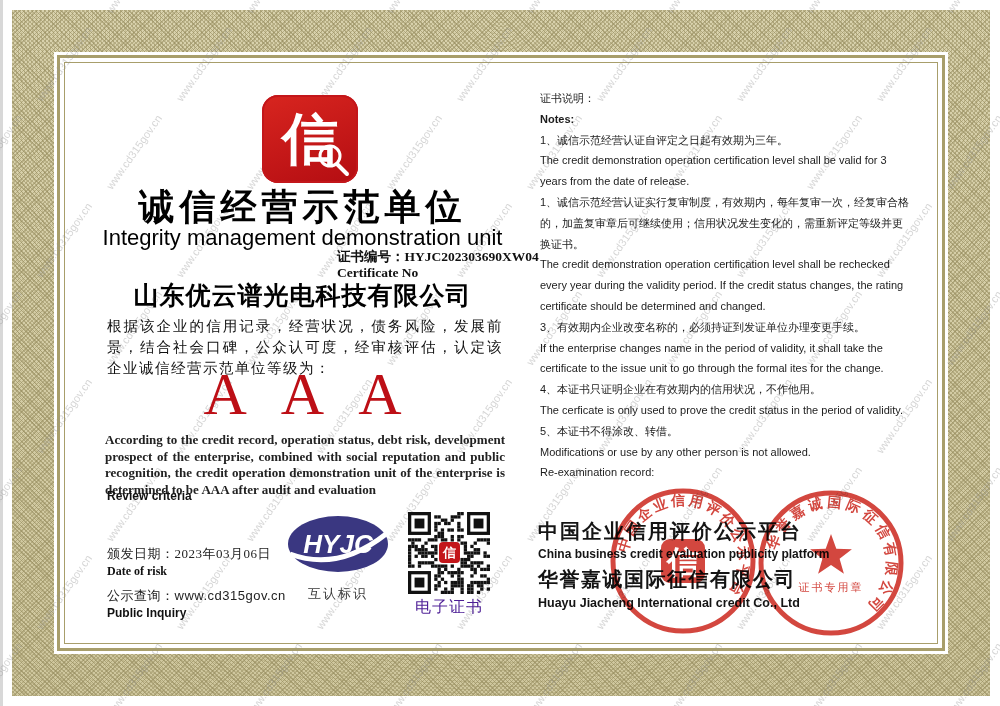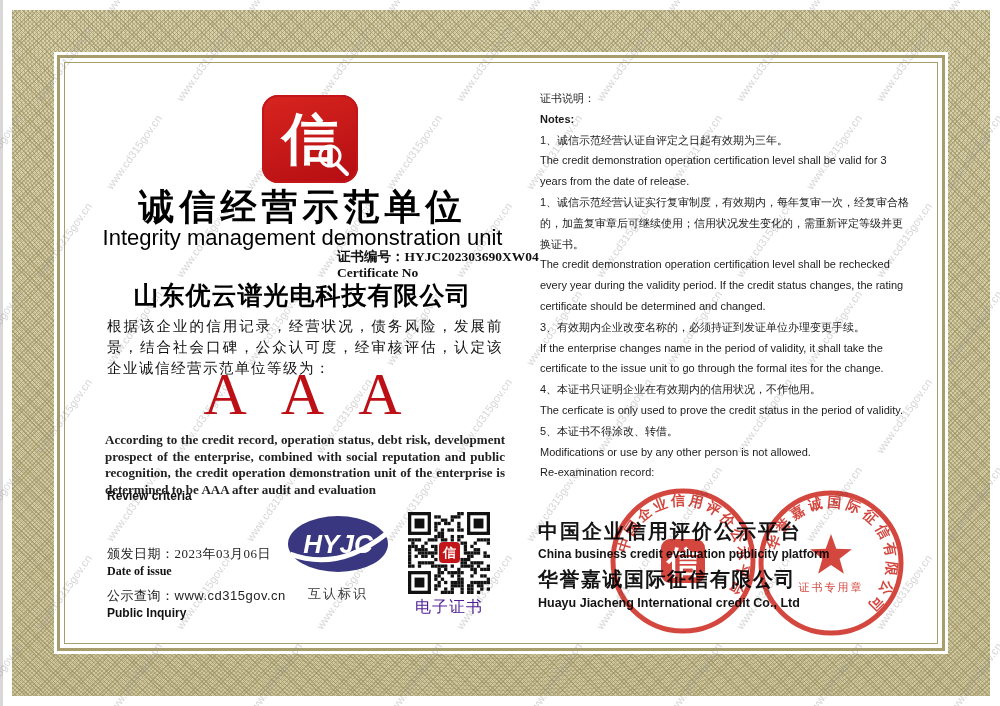--- a/index.html
+++ b/index.html
@@ -176,21 +176,21 @@
   <div class="abs company">山东优云谱光电科技有限公司</div>
   <div class="abs rating">AAA</div>
   <div class="abs intro-cn">根据该企业的信用记录，经营状况，债务风险，发展前景，结合社会口碑，公众认可度，经审核评估，认定该企业诚信经营示范单位等级为：</div>
   <div class="abs intro-en">According to the credit record, operation status, debt risk, development prospect of the enterprise, combined with social reputation and public recognition, the credit operation demonstration unit of the enterprise is determined to be AAA after audit and evaluation</div>
 
   <div class="abs fieldpair fp-review">
     <div class="en">Review criteria</div>
   </div>
   <div class="abs fieldpair fp-issue">
     <div class="cn">颁发日期：2023年03月06日</div>
-    <div class="en">Date of issue</div>
+    <div class="en">Date of risk</div>
   </div>
   <div class="abs fieldpair fp-inquiry">
     <div class="cn">公示查询：www.cd315gov.cn</div>
     <div class="en">Public Inquiry</div>
   </div>
 
   <svg class="abs hyjc" viewBox="0 0 104 60">
     <ellipse cx="52" cy="30" rx="50" ry="28" fill="#3a3781"></ellipse>
     <path d="M4,40 Q52,58 100,20" stroke="#ffffff" stroke-width="5" fill="none"></path>
     <text x="52" y="39" text-anchor="middle" font-size="26" font-style="italic" font-weight="bold" fill="#ffffff" font-family="Liberation Sans, sans-serif">HYJC</text>

